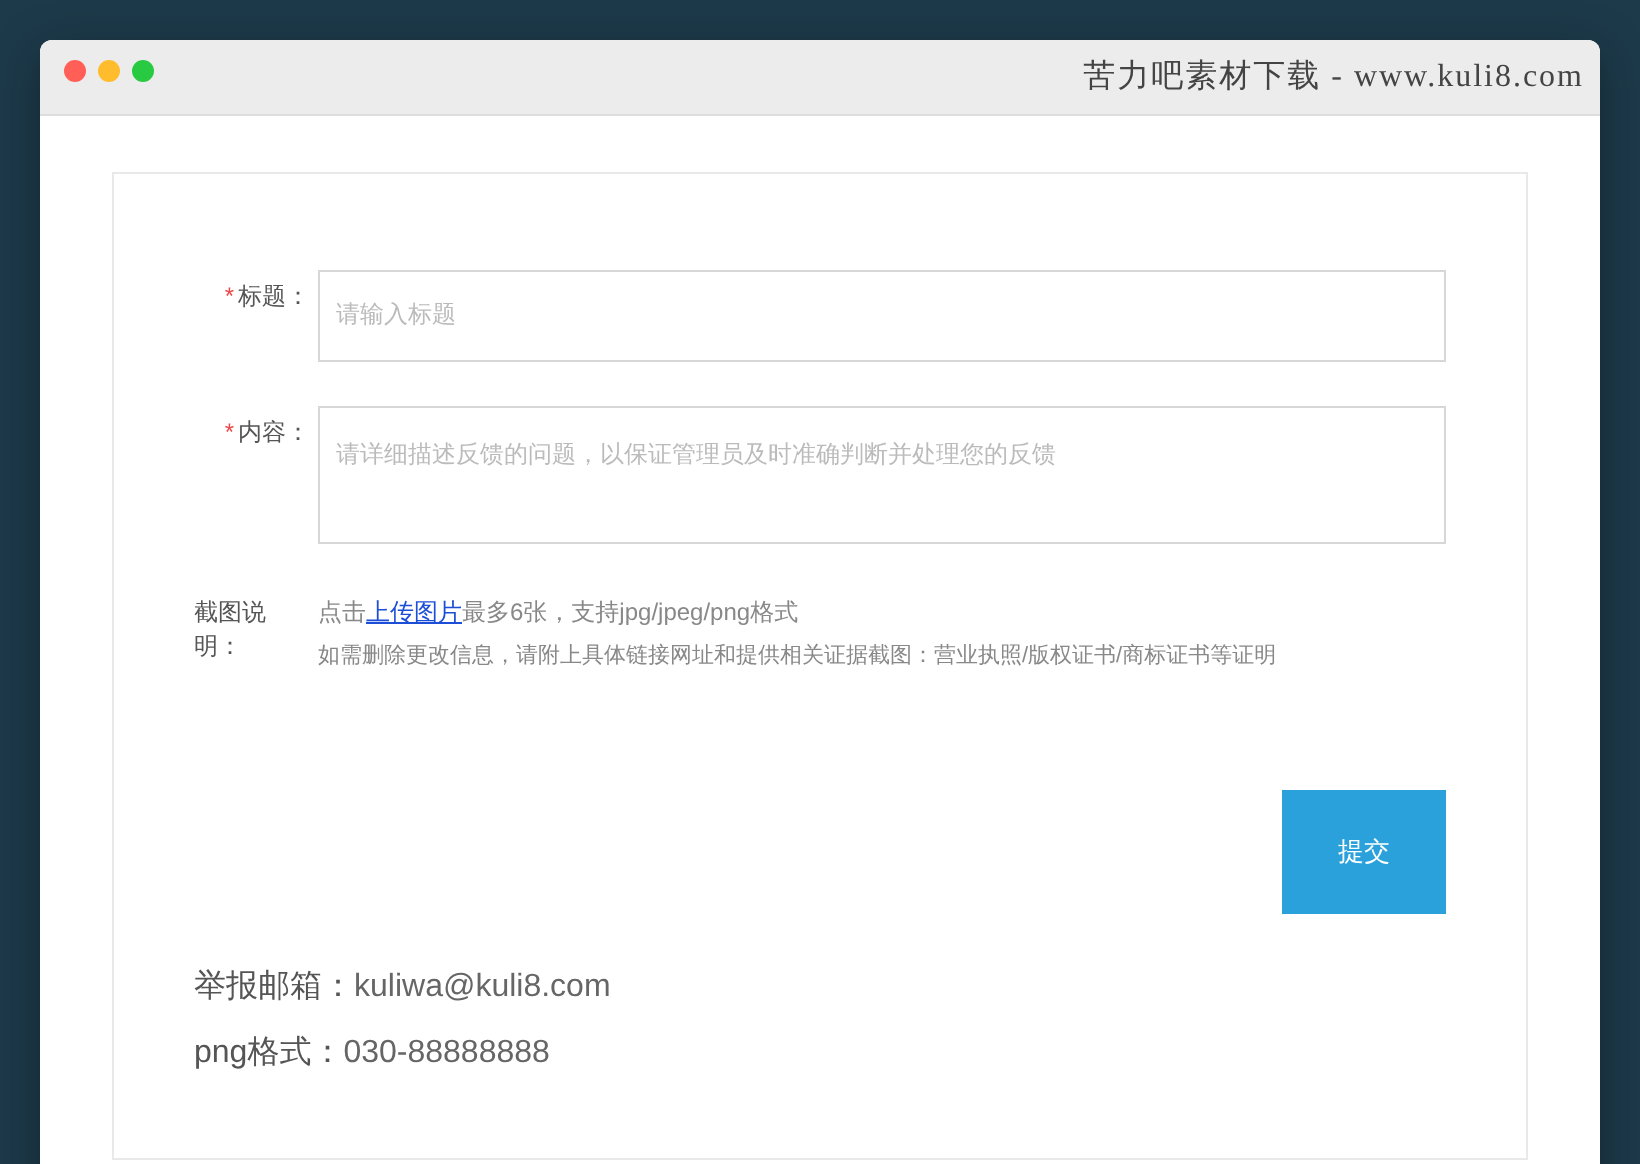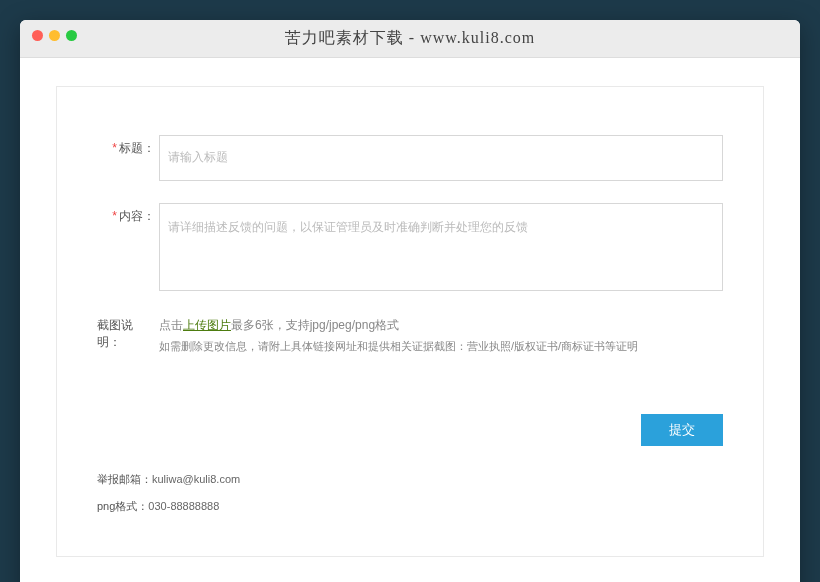--- a/index.html
+++ b/index.html
@@ -1,42 +1,42 @@
 <!DOCTYPE html>
 <html><head>
   <meta charset="utf-8">
   <style>
     * { box-sizing: border-box; margin: 0; padding: 0; }
     body { background: #1d3a4a; font-family: "Microsoft YaHei", Arial, sans-serif; display: flex; justify-content: center; align-items: center; min-height: 582px; padding: 20px; }
     .window { width: 780px; background: #fff; border-radius: 6px; box-shadow: 0 6px 24px rgba(0,0,0,0.35); overflow: hidden; }
-    .titlebar { background: #ececec; padding: 8px 28px; position: relative; text-align: center; border-bottom: 1px solid #ddd; }
+    .titlebar { background: #ececec; padding: 8px 8px; position: relative; text-align: right; border-bottom: 1px solid #ddd; }
     .traffic { position: absolute; left: 12px; top: 10px; display: flex; gap: 6px; }
     .dot { width: 11px; height: 11px; border-radius: 50%; }
     .dot.red { background: #ff5f57; }
     .dot.yellow { background: #ffbd2e; }
     .dot.green { background: #28ca42; }
     .titlebar-title { font-family: "STKaiti","KaiTi",serif; font-size: 16px; color: #444; letter-spacing: 1px; }
     .content-wrap { padding: 28px 36px 40px; }
     .form-panel { border: 1px solid #e9e9e9; padding: 26px 40px 30px; }
     .form-row { display: flex; align-items: flex-start; margin-bottom: 14px; font-size: 12px; margin-top: 22px; }
     .form-label { width: 62px; text-align: right; color: #555; padding-top: 5px; padding-right: 4px; }
     .req { color: #e44; margin-right: 2px; }
     .form-input, .form-textarea { flex: 1; border: 1px solid #d7d7d7; padding: 15px 8px; font-size: 12px; color: #444; font-family: Liberation Mono, monospace; }
     .form-input::placeholder, .form-textarea::placeholder { color: #bbb; }
-    .form-textarea { height: 88px; resize: none; }
+    .form-textarea { height: 69px; resize: none; }
     .spacer-row { height: 12px; }
     .desc-block { display: flex; font-size: 12px; color: #666; margin-bottom: 14px; }
     .desc-label { width: 62px; text-align: left; color: #555; padding-right: 4px; }
     .desc-body { flex: 1; }
     .desc-line1 { color: #888; }
-    .upload-link { color: #4d7c0f; text-decoration: underline; cursor: pointer; }
+    .upload-link { color: #1d4ed8; text-decoration: underline; cursor: pointer; }
     .desc-line2 { color: #888; margin-top: 5px; font-size: 11px; }
     .submit-row { display: flex; justify-content: flex-end; margin-top: 60px; margin-bottom: 14px; }
-    .submit-btn { background: #2ba1db; color: #fff; border: none; padding: 7px 28px; font-size: 13px; cursor: pointer; font-family: inherit; }
-    .footer-info { font-size: 11px; color: #666; margin-top: 26px; }
+    .submit-btn { background: #2ba1db; color: #fff; border: none; padding: 22px 28px; font-size: 13px; cursor: pointer; font-family: inherit; }
+    .footer-info { font-size: 16px; color: #666; margin-top: 26px; }
     .footer-info div { margin-bottom: 12px; }
     .footer-label { color: #555; }
   </style>
 </head>
 <body>
 
 <div class="window">
   <div class="titlebar">
     <div class="traffic">
       <div class="dot red"></div>

